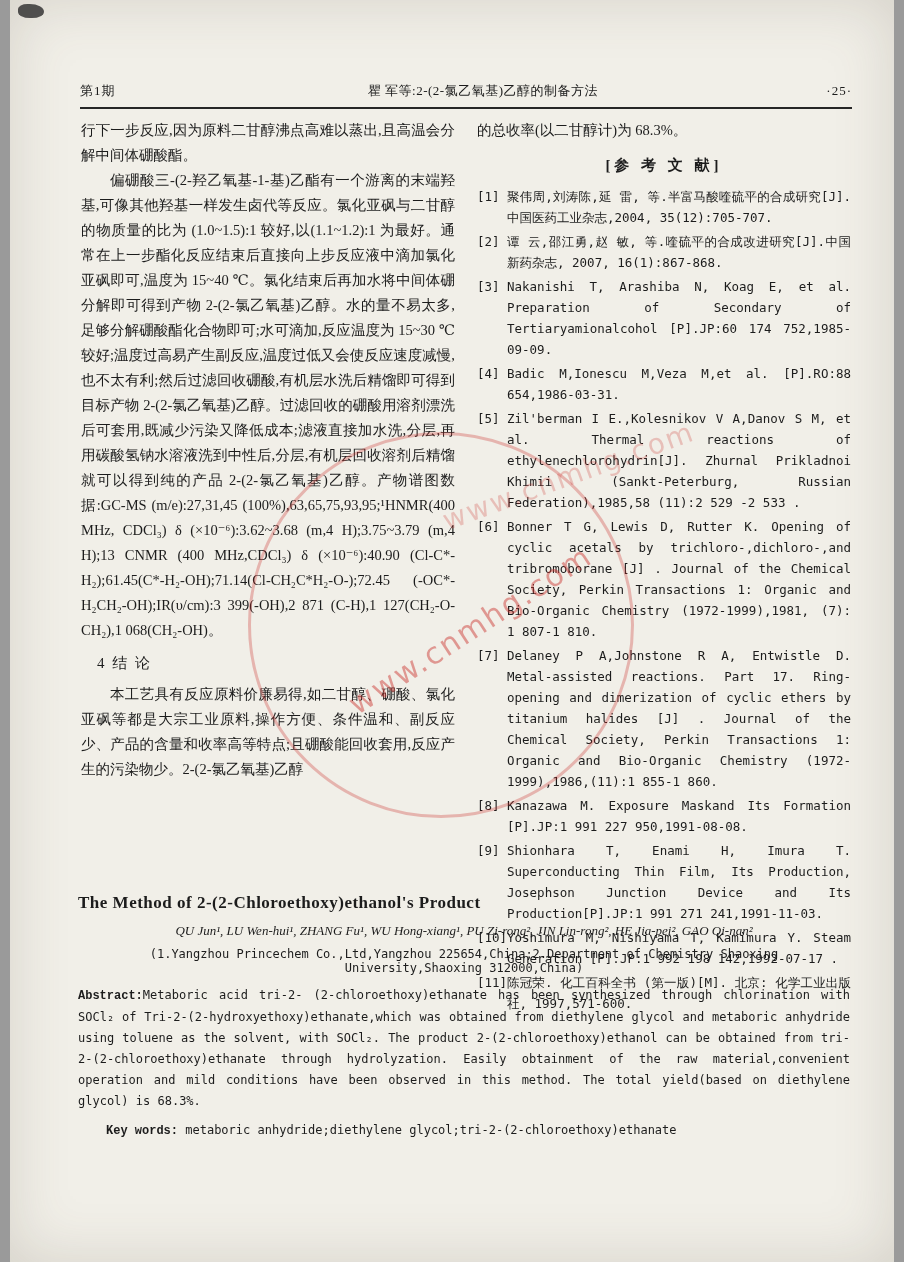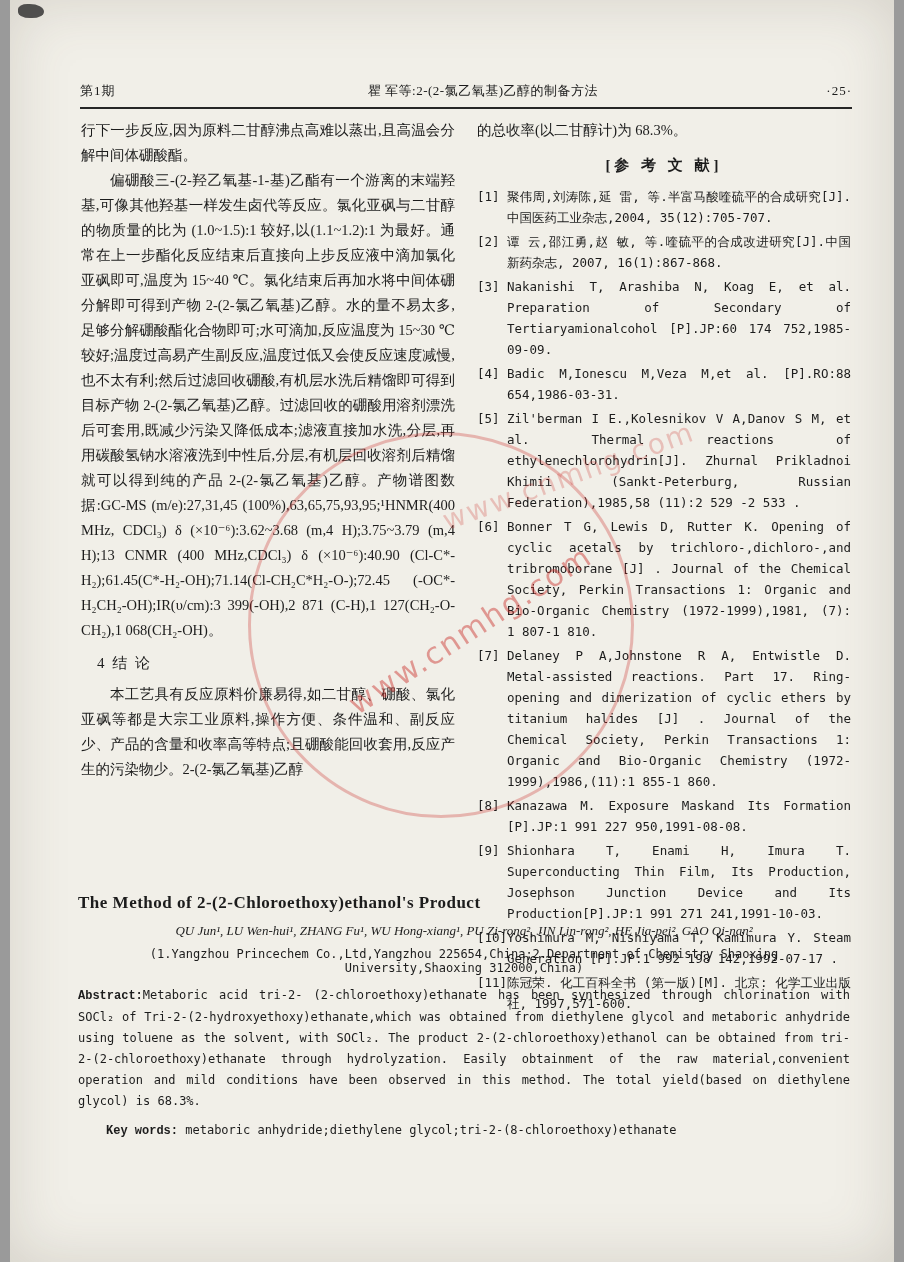--- a/index.html
+++ b/index.html
@@ -108,31 +108,31 @@
     <p class="ref-heading">[参  考  文  献]</p>
     <ul class="ref-list">
       <li class="ref-item"><span class="ref-label">[1]</span><span>聚伟周,刘涛陈,延 雷, 等.半富马酸喹硫平的合成研究[J].中国医药工业杂志,2004, 35(12):705-707.</span></li>
       <li class="ref-item"><span class="ref-label">[2]</span><span>谭 云,邵江勇,赵 敏, 等.喹硫平的合成改进研究[J].中国新药杂志, 2007, 16(1):867-868.</span></li>
       <li class="ref-item"><span class="ref-label">[3]</span><span>Nakanishi T, Arashiba N, Koag E, et al. Preparation of Secondary of Tertiaryamionalcohol [P].JP:60 174 752,1985-09-09.</span></li>
       <li class="ref-item"><span class="ref-label">[4]</span><span>Badic M,Ionescu M,Veza M,et al. [P].RO:88 654,1986-03-31.</span></li>
       <li class="ref-item"><span class="ref-label">[5]</span><span>Zil'berman I E.,Kolesnikov V A,Danov S M, et al. Thermal reactions of ethylenechlorohydrin[J]. Zhurnal Prikladnoi Khimii (Sankt-Peterburg, Russian Federation),1985,58 (11):2 529 -2 533 .</span></li>
       <li class="ref-item"><span class="ref-label">[6]</span><span>Bonner T G, Lewis D, Rutter K. Opening of cyclic acetals by trichloro-,dichloro-,and tribromoborane [J] . Journal of the Chemical Society, Perkin Transactions 1: Organic and Bio-Organic Chemistry (1972-1999),1981, (7): 1 807-1 810.</span></li>
       <li class="ref-item"><span class="ref-label">[7]</span><span>Delaney P A,Johnstone R A, Entwistle D. Metal-assisted reactions. Part 17. Ring-opening and dimerization of cyclic ethers by titanium halides [J] . Journal of the Chemical Society, Perkin Transactions 1: Organic and Bio-Organic Chemistry (1972-1999),1986,(11):1 855-1 860.</span></li>
       <li class="ref-item"><span class="ref-label">[8]</span><span>Kanazawa M. Exposure Maskand Its Formation [P].JP:1 991 227 950,1991-08-08.</span></li>
-      <li class="ref-item"><span class="ref-label">[9]</span><span>Shionhara T, Enami H, Imura T. Superconducting Thin Film, Its Production, Josephson Junction Device and Its Production[P].JP:1 991 271 241,1991-10-03.</span></li>
+      <li class="ref-item"><span class="ref-label">[9]</span><span>Shionhara T, Enami H, Imura T. Superconducting Thin Film, Its Production, Josephson Junction Device and Its Production[P].JP:1 991 271 241,1991-11-03.</span></li>
       <li class="ref-item"><span class="ref-label">[10]</span><span>Yoshimura M, Nishiyama T, Kamimura Y. Steam Generation [P].JP:1 992 198 142,1992-07-17 .</span></li>
       <li class="ref-item"><span class="ref-label">[11]</span><span>陈冠荣. 化工百科全书 (第一版)[M]. 北京: 化学工业出版社, 1997,571-600.</span></li>
     </ul>
   </div>
 
   <div class="en-section">
     <p class="en-title">The Method  of  2-(2-Chloroethoxy)ethanol's Product</p>
     <p class="en-authors">QU Jun¹, LU Wen-hui¹, ZHANG Fu¹, WU Hong-xiang¹, PU Zi-rong², JIN Lin-rong², HE Jia-pei², GAO Qi-nan²</p>
     <p class="en-affil">(1.Yangzhou Princechem Co.,Ltd,Yangzhou 225654,China;2.Department of Chemistry Shaoxing University,Shaoxing 312000,China)</p>
     <p class="en-abstract"><span class="lbl">Abstract:</span><span>Metaboric acid tri-2- (2-chloroethoxy)ethanate has been synthesized through chlorination with SOCl₂ of Tri-2-(2-hydroxyethoxy)ethanate,which was obtained from diethylene glycol and metaboric anhydride using toluene as the solvent, with SOCl₂. The product 2-(2-chloroethoxy)ethanol can be obtained from tri-2-(2-chloroethoxy)ethanate through hydrolyzation. Easily obtainment of the raw material,convenient operation and mild conditions have been observed in this method. The total yield(based on diethylene glycol) is 68.3%.</span></p>
-    <p class="en-keywords"><span class="lbl">Key words:</span> <span>metaboric anhydride;diethylene glycol;tri-2-(8-chloroethoxy)ethanate</span></p>
+    <p class="en-keywords"><span class="lbl">Key words:</span> <span>metaboric anhydride;diethylene glycol;tri-2-(2-chloroethoxy)ethanate</span></p>
   </div>
 
   <div class="wm-circle"></div>
   <div class="wm wm-text-1">www.cnmhg.com</div>
   <div class="wm wm-text-2">www.cnmhg.com</div>
 
 </div>
 
 </body></html>

